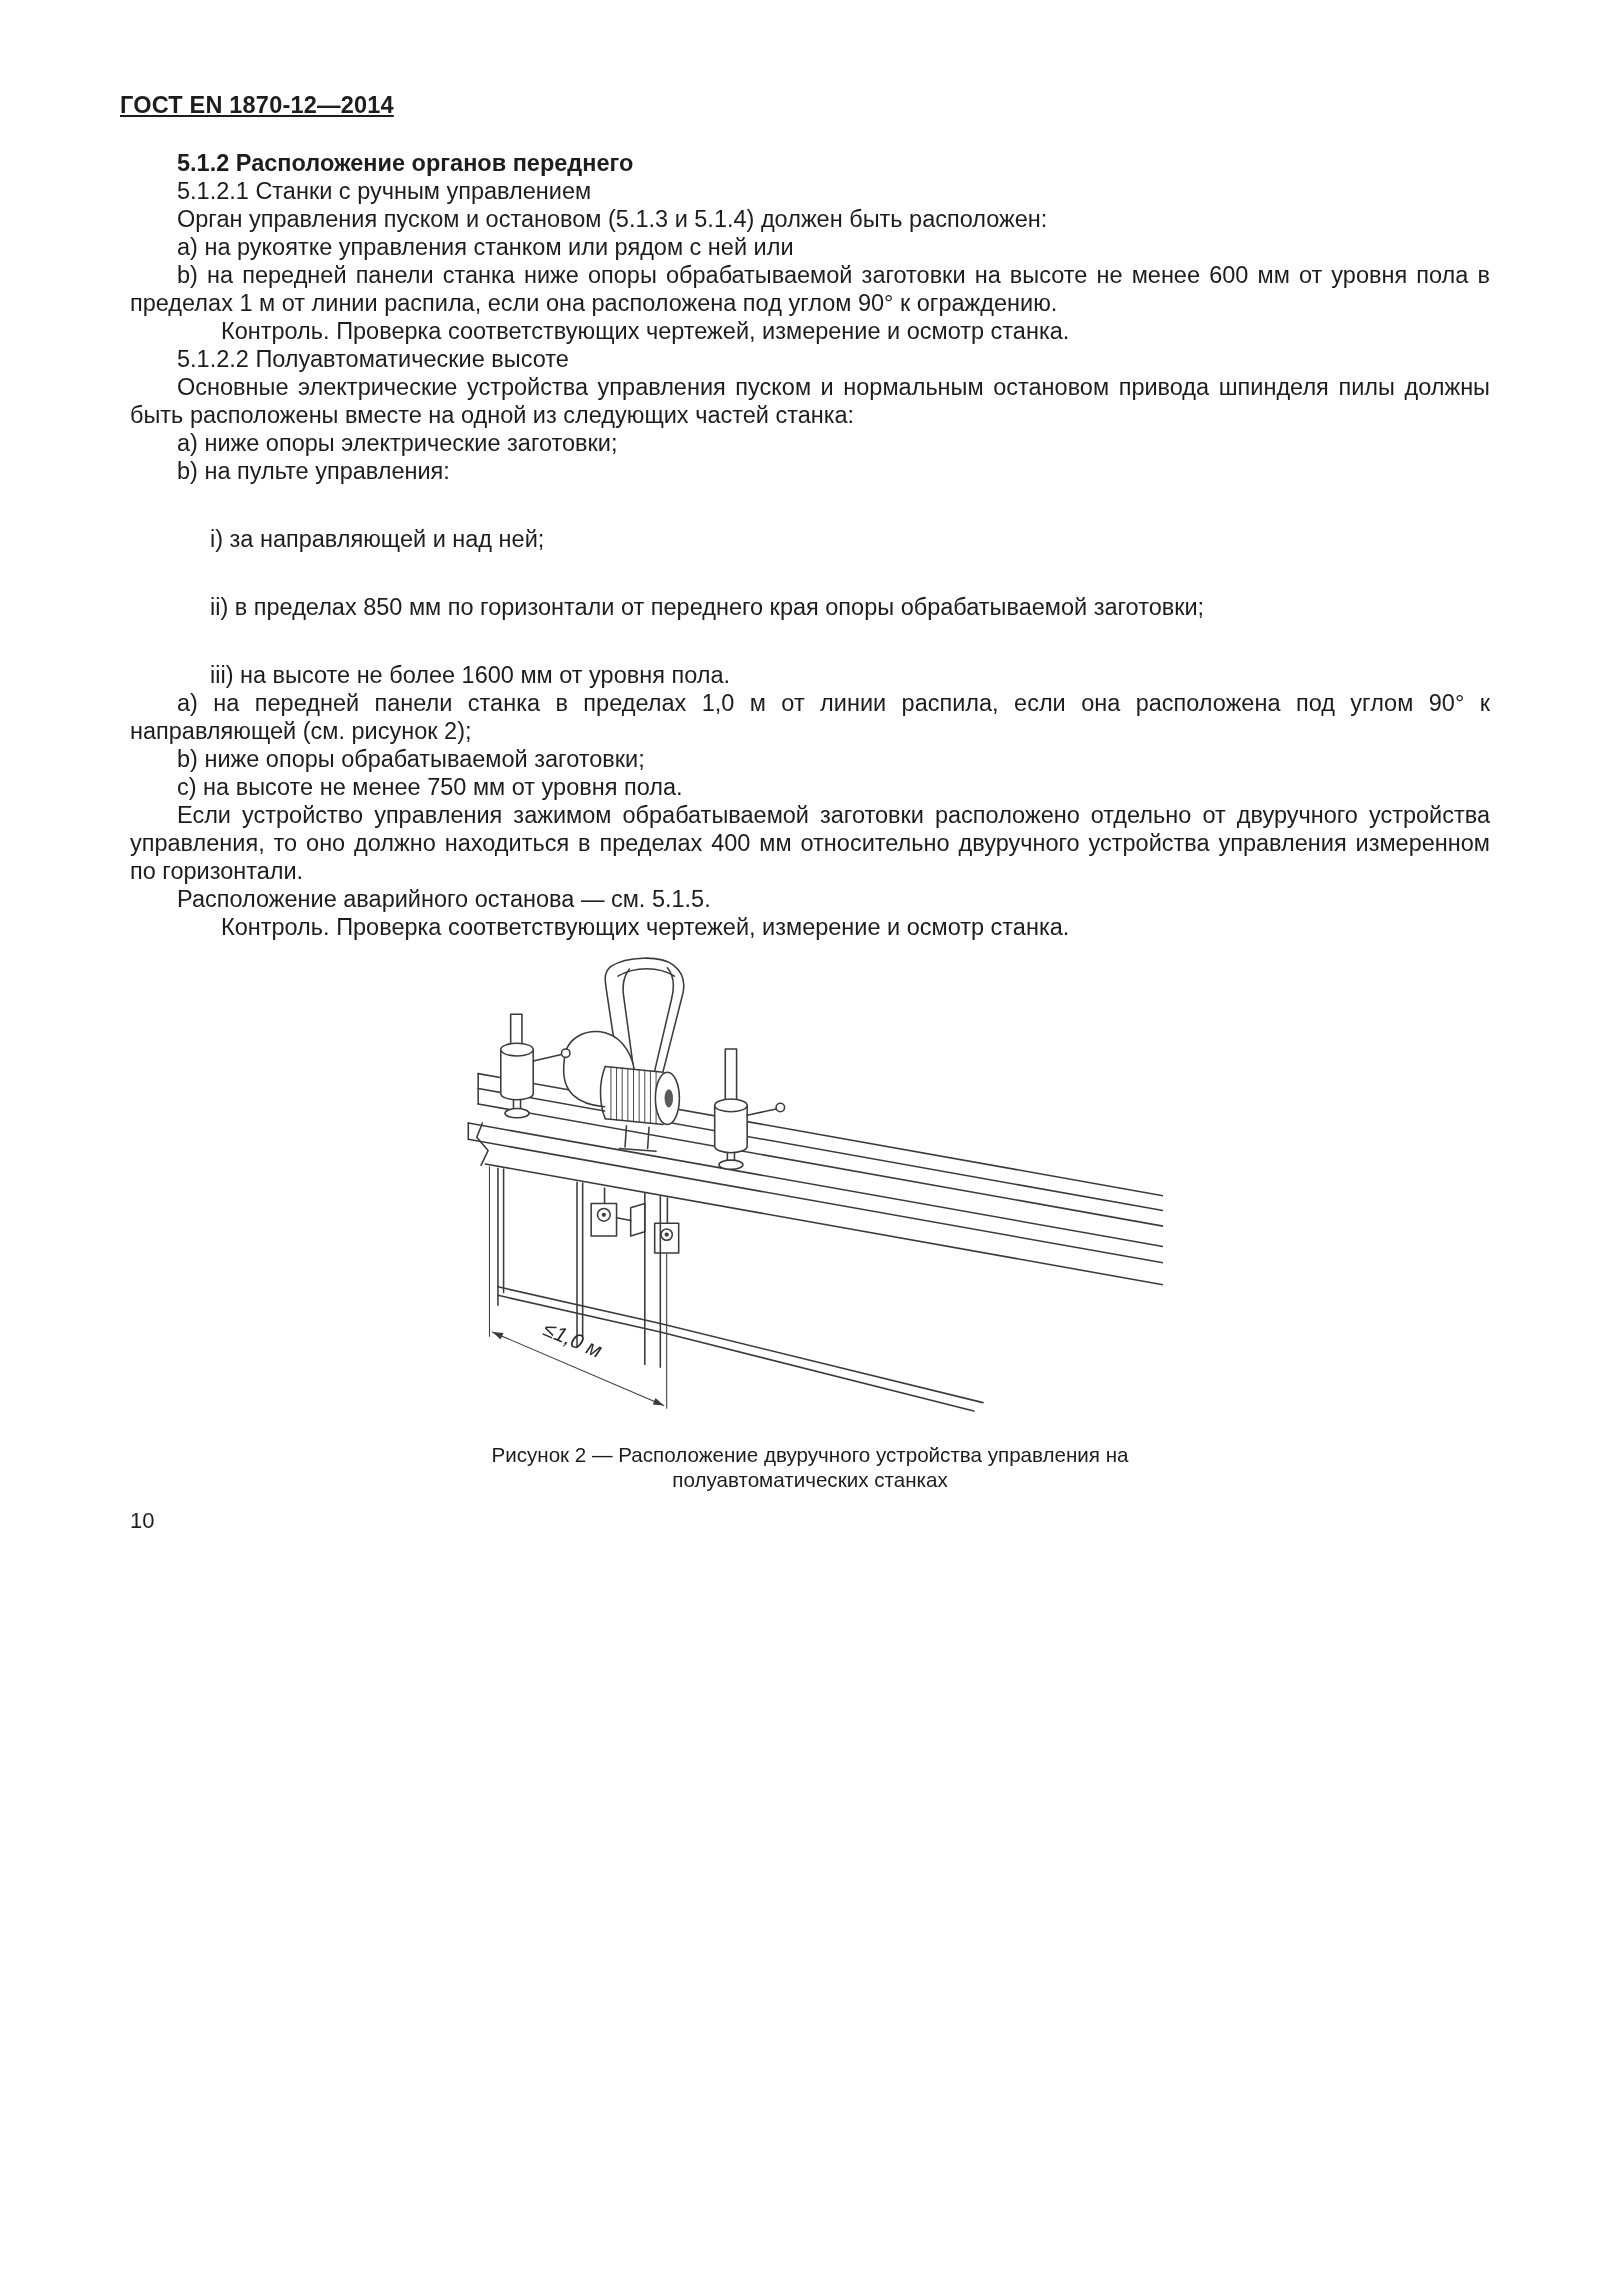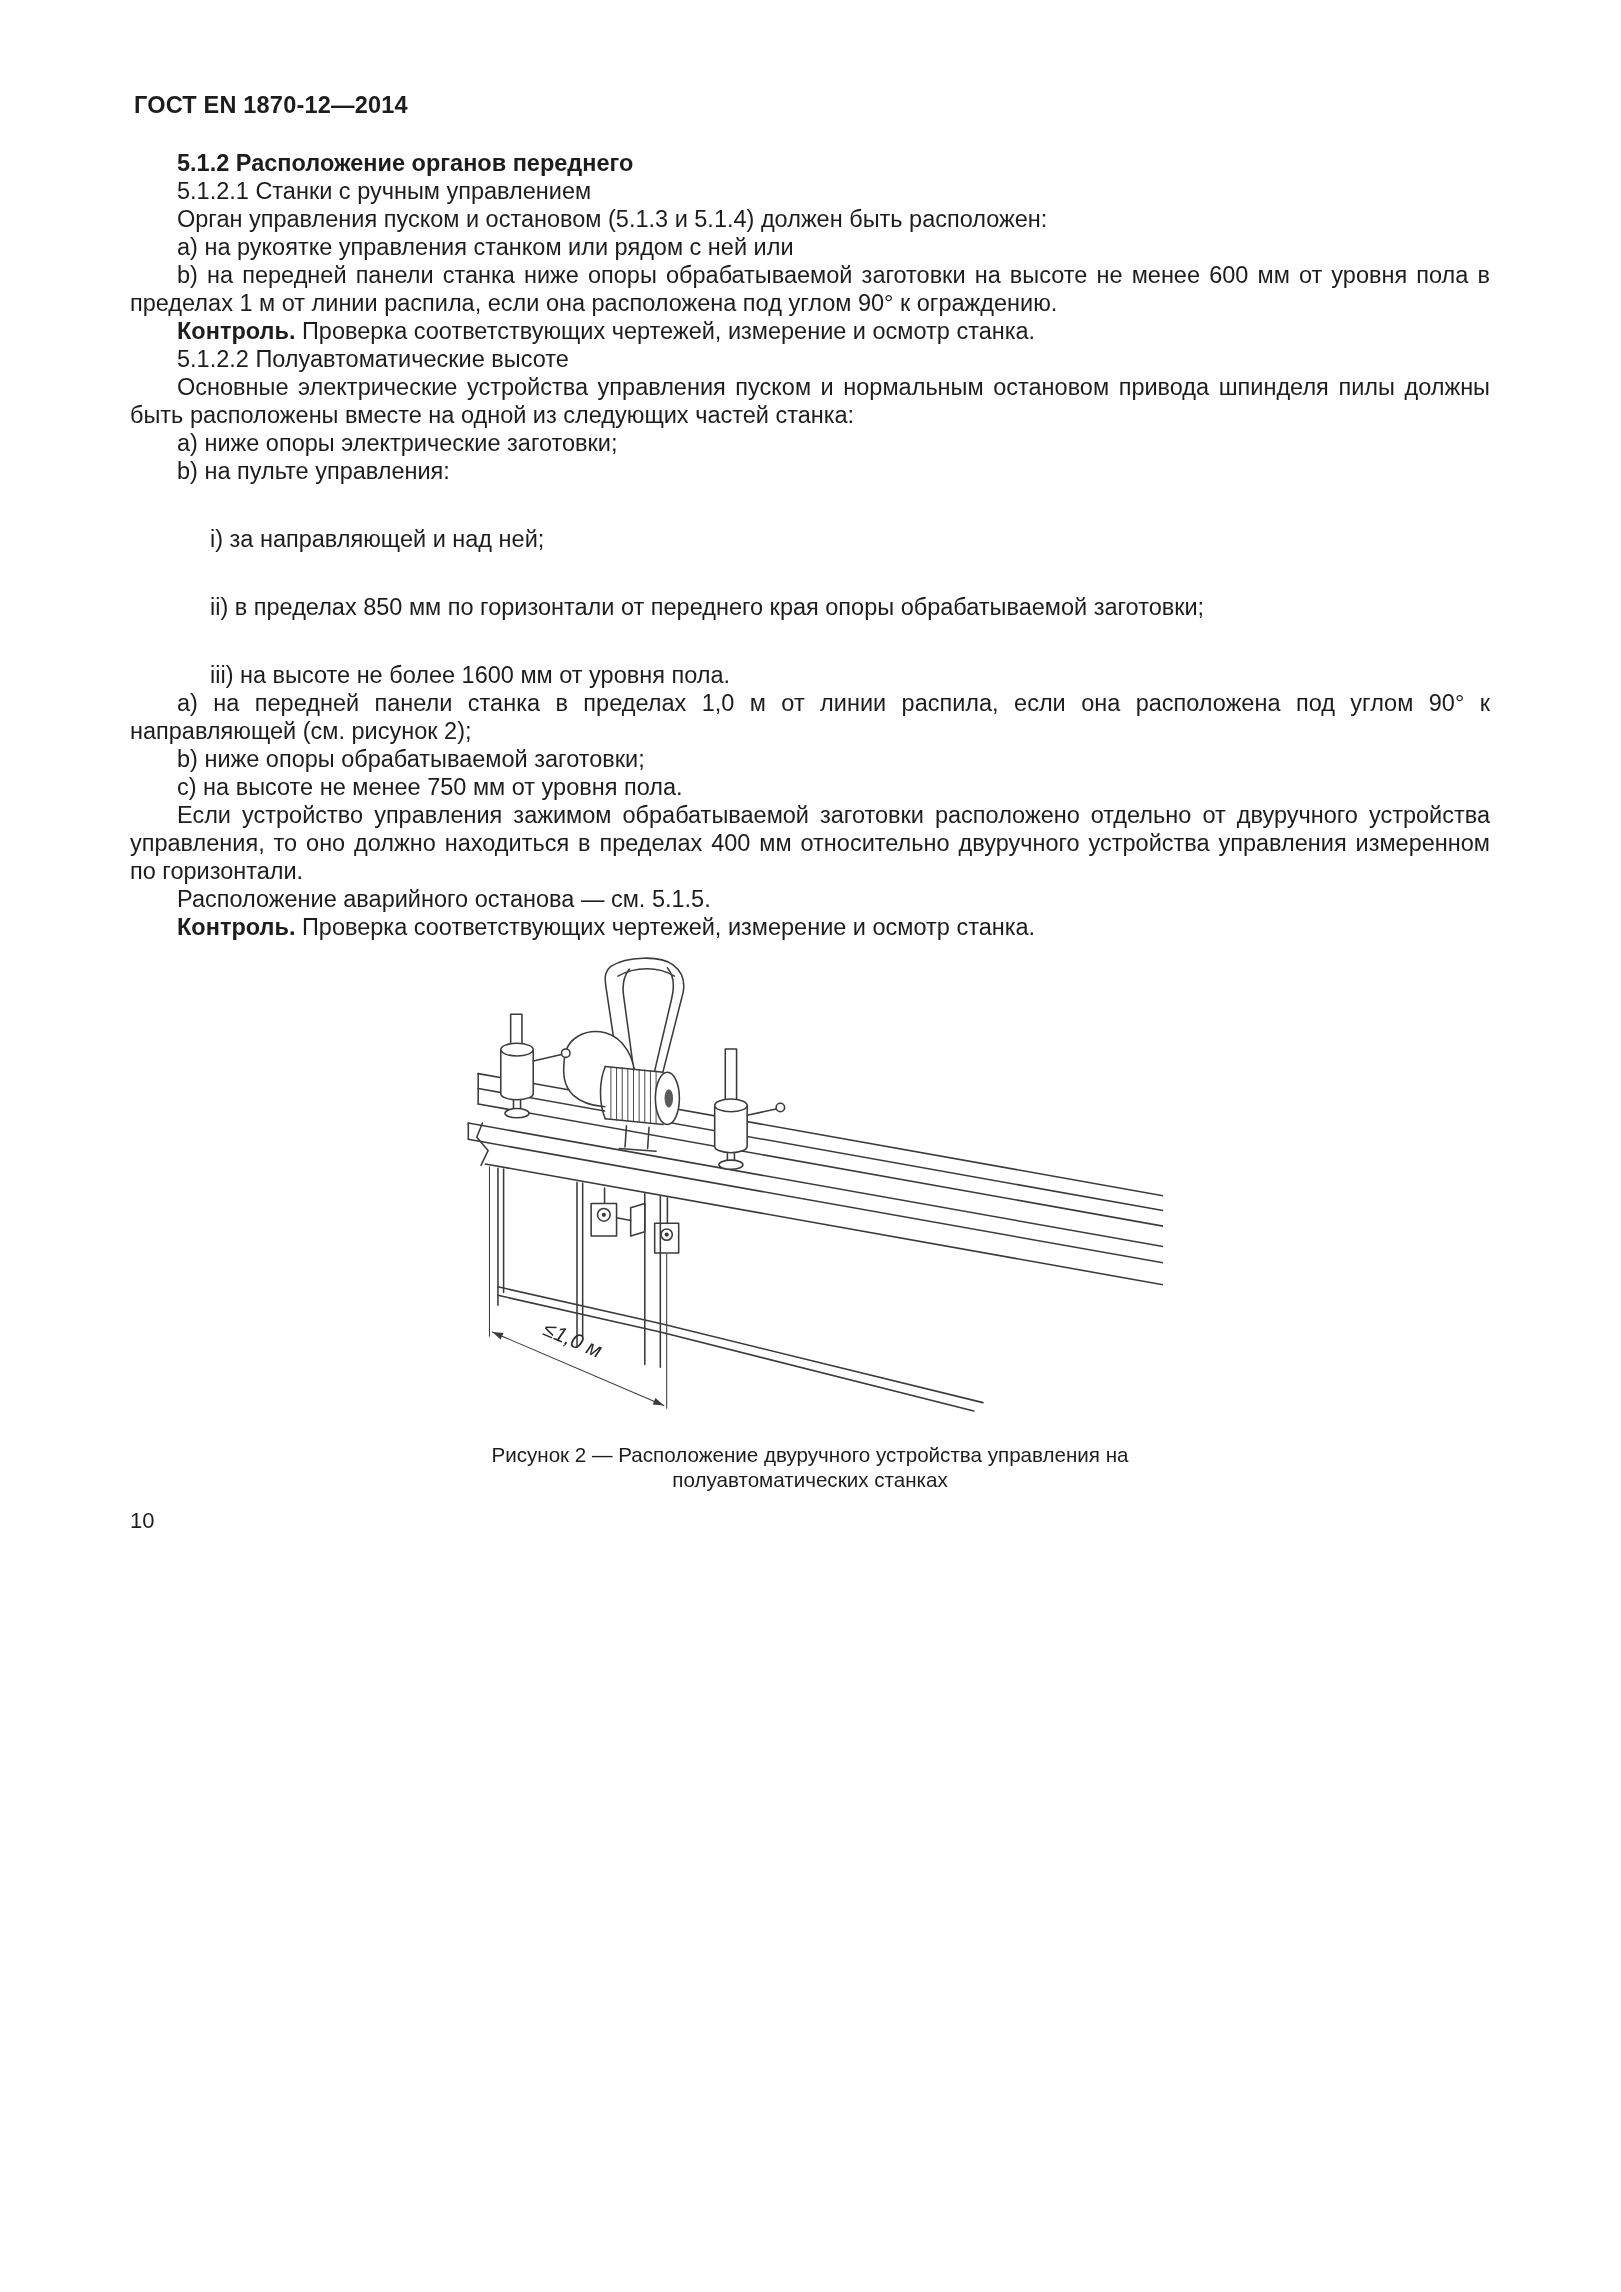--- a/index.html
+++ b/index.html
@@ -8,41 +8,42 @@
     position: relative;
     width: 1621px;
     height: 2293px;
     background: #ffffff;
     font-family: "Liberation Sans", sans-serif;
     color: #1d1d1d;
     overflow: hidden;
   }
   .doc-header {
     position: absolute;
-    left: 134px;
+    left: 120px;
     top: 92px;
     font-size: 23.5px;
     font-weight: bold;
     letter-spacing: 0.2px;
+    text-decoration: underline;
   }
   .content {
     position: absolute;
     left: 130px;
     top: 149px;
     width: 1360px;
   }
   .para {
     font-size: 23.5px;
     line-height: 28px;
     text-align: justify;
     text-indent: 47px;
   }
   .para.indent-2 { text-indent: 80px; margin-top: 40px; }
   .para.bold { font-weight: bold; }
-  .para b { font-weight: bold; }
+  .para b { font-weight: normal; margin-left: 44px; }
   .figure-wrap { margin: 13.7px auto 0 auto; width: 706px; }
   svg.drawing { display: block; width: 706px; height: 466px; }
   svg.drawing text {
     font-family: "Liberation Sans", sans-serif;
     font-style: italic;
     font-size: 30px;
     fill: #2a2a2a;
   }
   .caption {
     margin-top: 21px;

